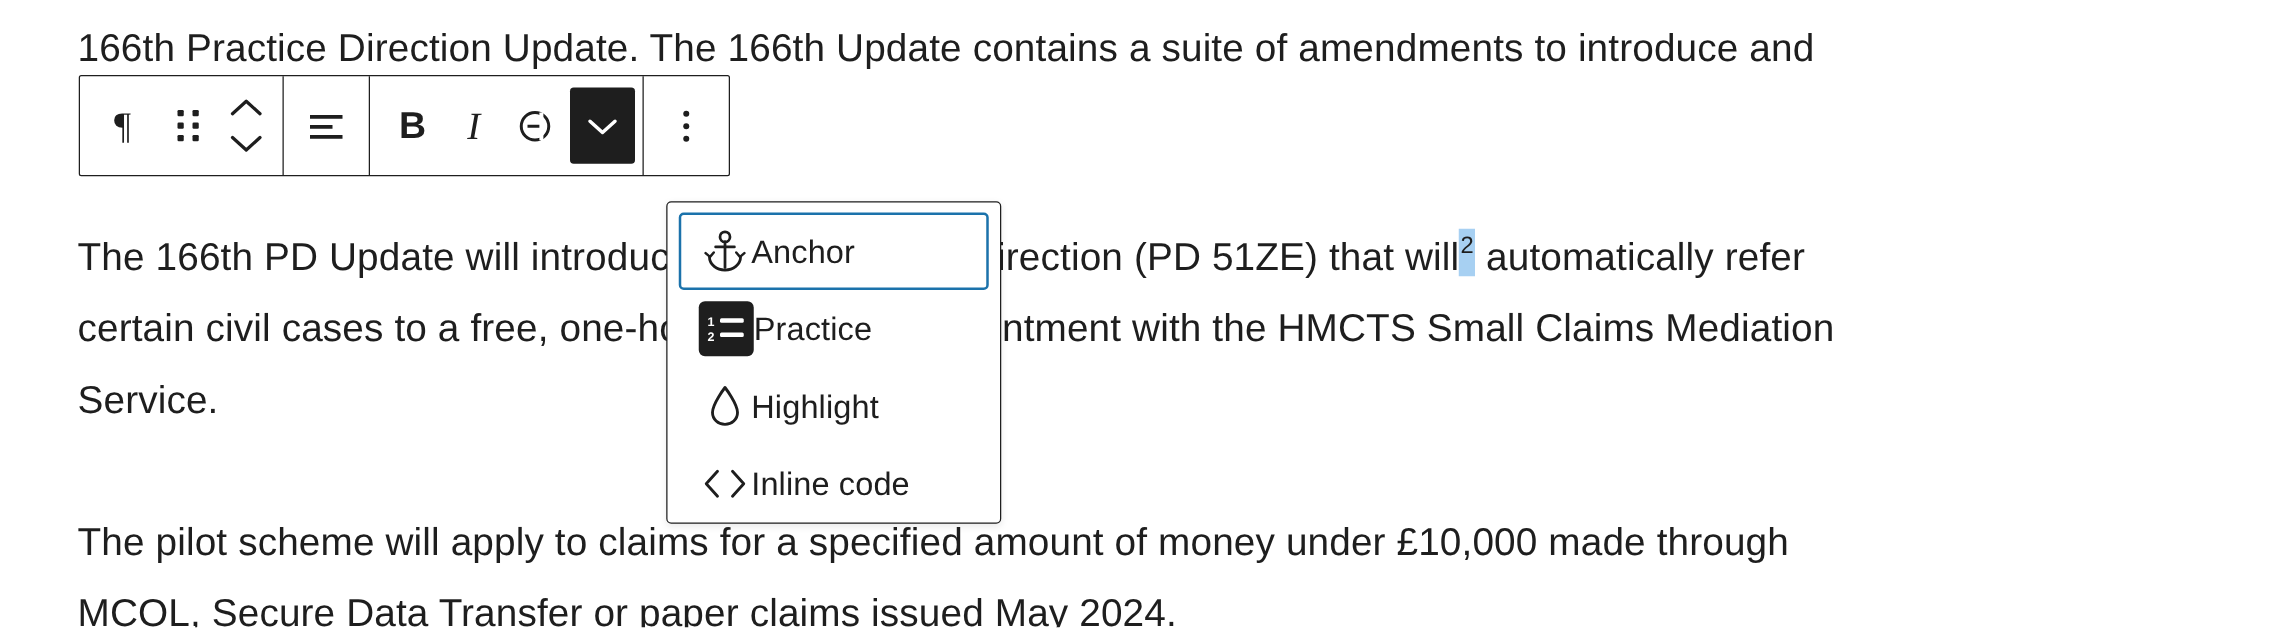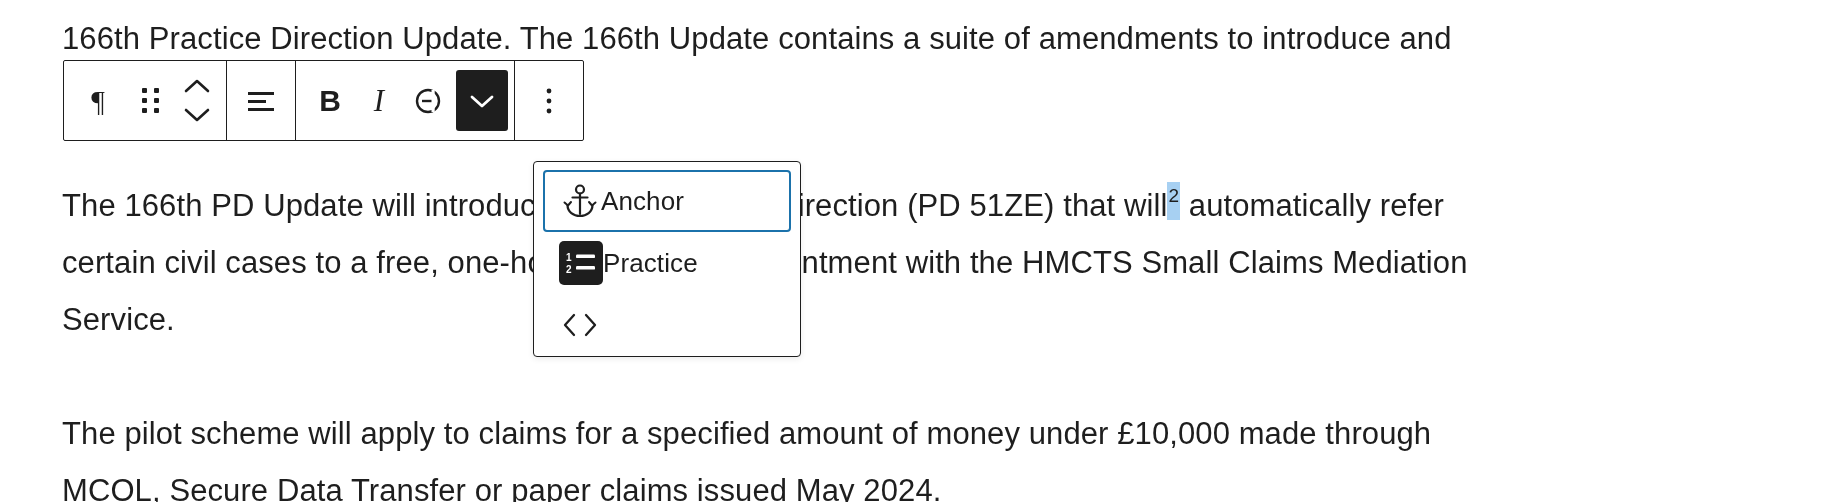--- a/index.html
+++ b/index.html
@@ -300,24 +300,33 @@
         <svg width="32" height="26" viewBox="0 0 32 26" fill="none">
           <text x="1" y="11" font-family="Liberation Sans, sans-serif" font-size="10" font-weight="bold" fill="#ffffff">1</text>
           <text x="1" y="23" font-family="Liberation Sans, sans-serif" font-size="10" font-weight="bold" fill="#ffffff">2</text>
           <rect x="11" y="4.5" width="19" height="3.6" rx="1.2" fill="#ffffff"></rect>
           <rect x="11" y="16" width="19" height="3.6" rx="1.2" fill="#ffffff"></rect>
         </svg>
       </span>
       <span class="menu-label">Practice</span>
     </div>
 
+    <div class="menu-item">
+      <span class="menu-icon">
+        <svg width="30" height="36" viewBox="0 0 30 36" fill="none">
+          <path d="M15 3 C15 3 5 16 5 23 C5 28.5 9.5 32.5 15 32.5 C20.5 32.5 25 28.5 25 23 C25 16 15 3 15 3 Z" stroke="#1e1e1e" stroke-width="2.3" stroke-linejoin="round"></path>
+        </svg>
+      </span>
+      <span class="menu-label">Highlight</span>
+    </div>
 
     <div class="menu-item">
       <span class="menu-icon">
         <svg width="38" height="28" viewBox="0 0 38 28" fill="none">
           <path d="M13 4 L4 14 L13 24" stroke="#1e1e1e" stroke-width="2.3" stroke-linecap="round" stroke-linejoin="round"></path>
           <path d="M25 4 L34 14 L25 24" stroke="#1e1e1e" stroke-width="2.3" stroke-linecap="round" stroke-linejoin="round"></path>
         </svg>
       </span>
+      <span class="menu-label">Inline code</span>
     </div>
   </div>
 
 </div>
 
 </body></html>

